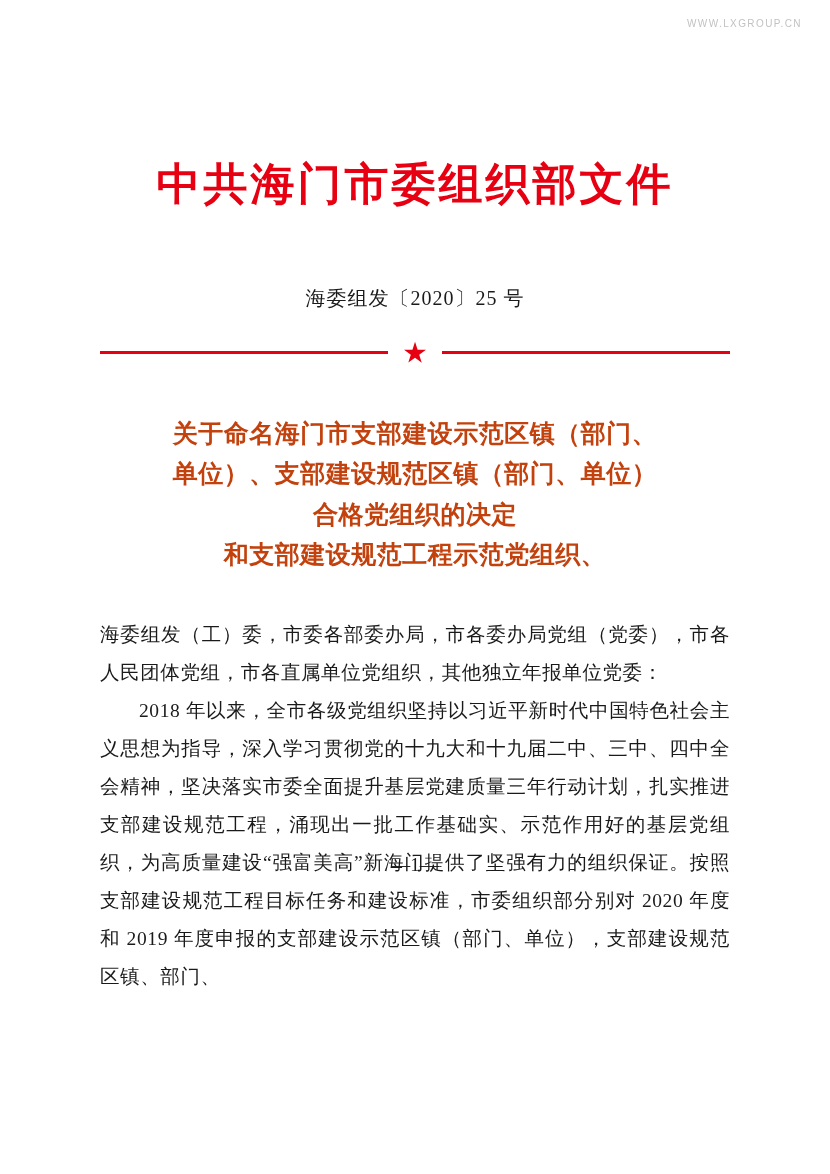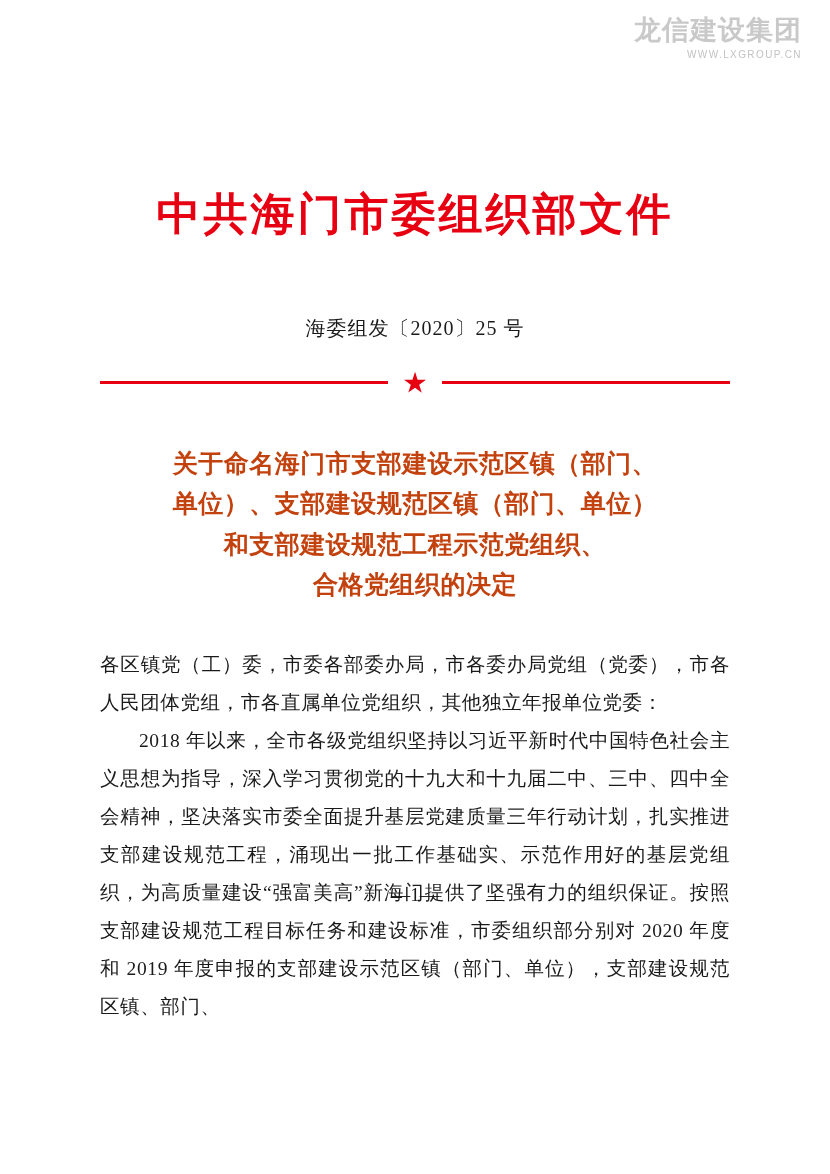--- a/index.html
+++ b/index.html
@@ -46,21 +46,20 @@
 
   
   .page {
     position: absolute;
     left: 0;
     top: 0;
     width: 830px;
     height: 988px;
     box-sizing: border-box;
     padding: 0 100px;
-    margin-top: 30px;
   }
 
   .doc-header-title {
     margin-top: 158px;
     text-align: center;
     color: #e60012;
     font-family: "DejaVu Sans", "Liberation Sans", sans-serif;
     font-weight: bold;
     font-size: 44px;
     letter-spacing: 3px;
@@ -136,42 +135,41 @@
     text-align: center;
     font-family: "Liberation Serif", serif;
     font-size: 19px;
     color: #1a1a1a;
   }
 </style>
 </head>
 <body>
 
 <div class="watermark">
-  <div class="watermark-brand">龙信建设集团</div>
   <div class="watermark-url">WWW.LXGROUP.CN</div>
 </div>
 
 <div class="page">
 
   <div class="doc-header-title">中共海门市委组织部文件</div>
 
   <div class="doc-number">海委组发〔2020〕25 号</div>
 
   <div class="red-rule">
     <span class="bar left"></span>
     <span class="star">★</span>
     <span class="bar right"></span>
   </div>
 
   <div class="doc-title">
     <div>关于命名海门市支部建设示范区镇（部门、</div>
     <div>单位）、支部建设规范区镇（部门、单位）</div>
+    <div>合格党组织的决定</div>
     <div>和支部建设规范工程示范党组织、</div>
-    <div>合格党组织的决定</div>
   </div>
 
   <div class="doc-body">
-    <p>各区镇党（工）委，市委各部委办局，市各委办局党组（党委），市各人民团体党组，市各直属单位党组织，其他独立年报单位党委：</p>
+    <p>海委组发（工）委，市委各部委办局，市各委办局党组（党委），市各人民团体党组，市各直属单位党组织，其他独立年报单位党委：</p>
     <p class="indent">2018 年以来，全市各级党组织坚持以习近平新时代中国特色社会主义思想为指导，深入学习贯彻党的十九大和十九届二中、三中、四中全会精神，坚决落实市委全面提升基层党建质量三年行动计划，扎实推进支部建设规范工程，涌现出一批工作基础实、示范作用好的基层党组织，为高质量建设“强富美高”新海门提供了坚强有力的组织保证。按照支部建设规范工程目标任务和建设标准，市委组织部分别对 2020 年度和 2019 年度申报的支部建设示范区镇（部门、单位），支部建设规范区镇、部门、</p>
   </div>
 
   <div class="page-number">—1—</div>
 </div>
 
 </body></html>

